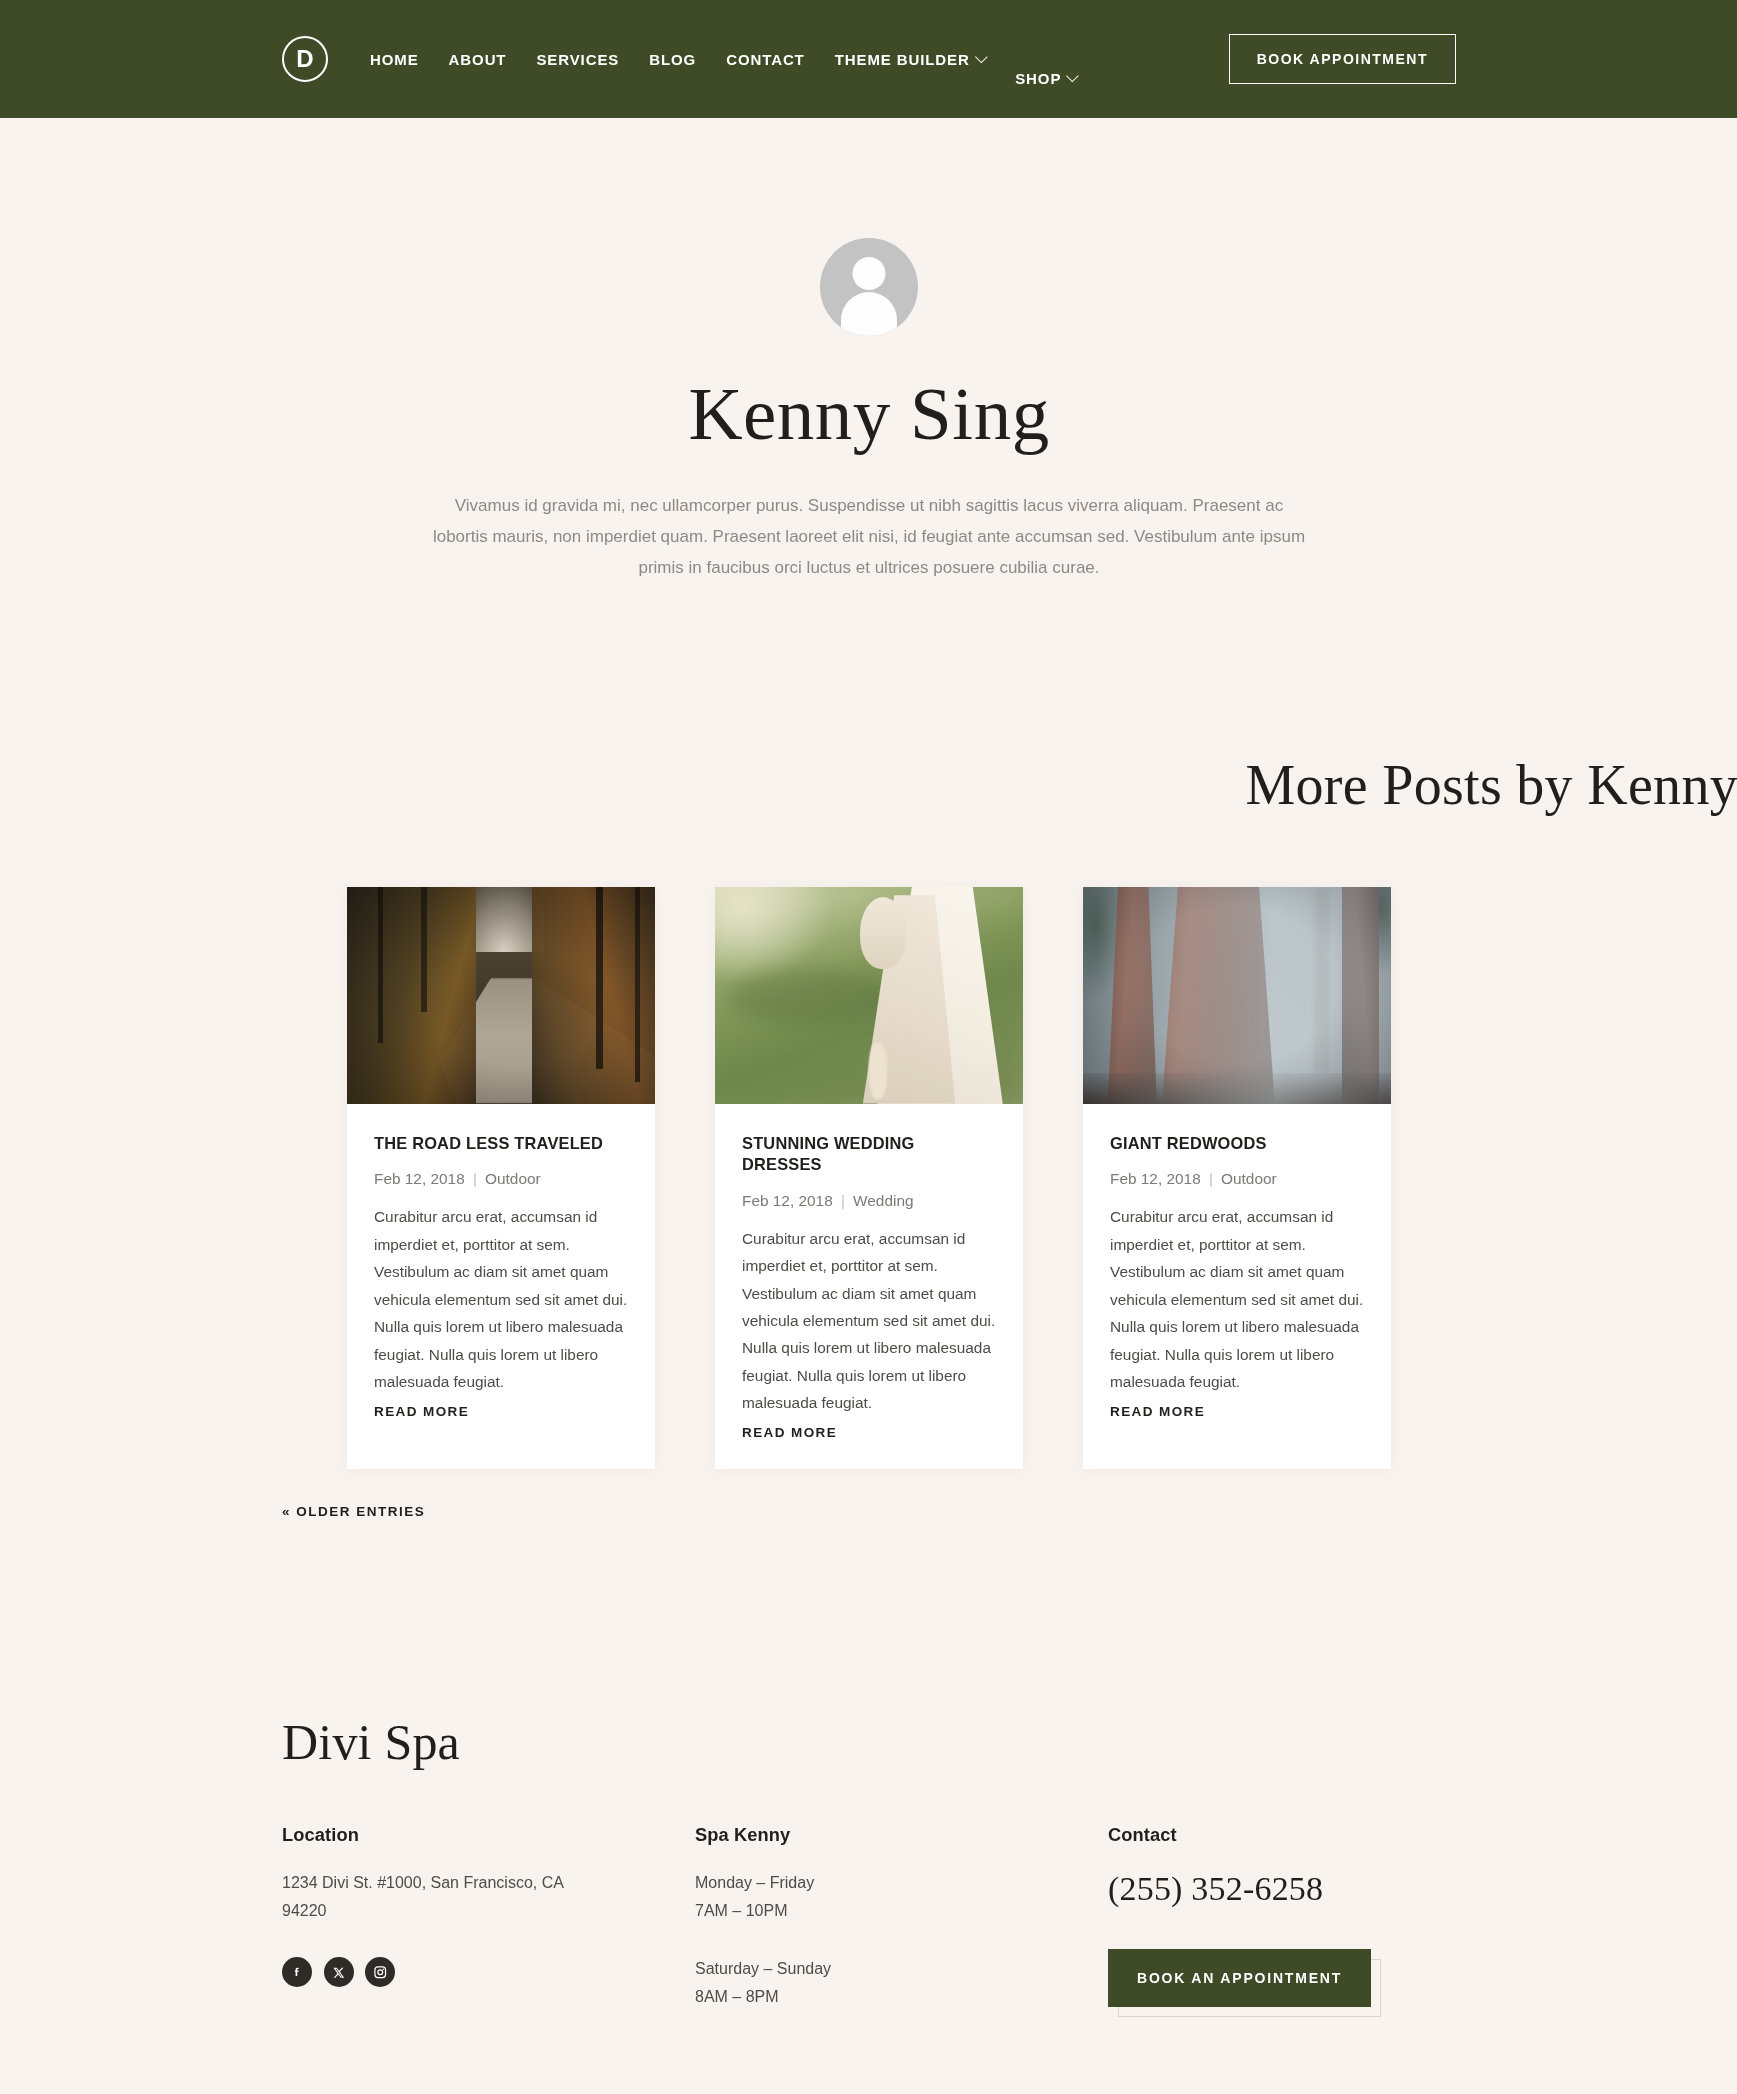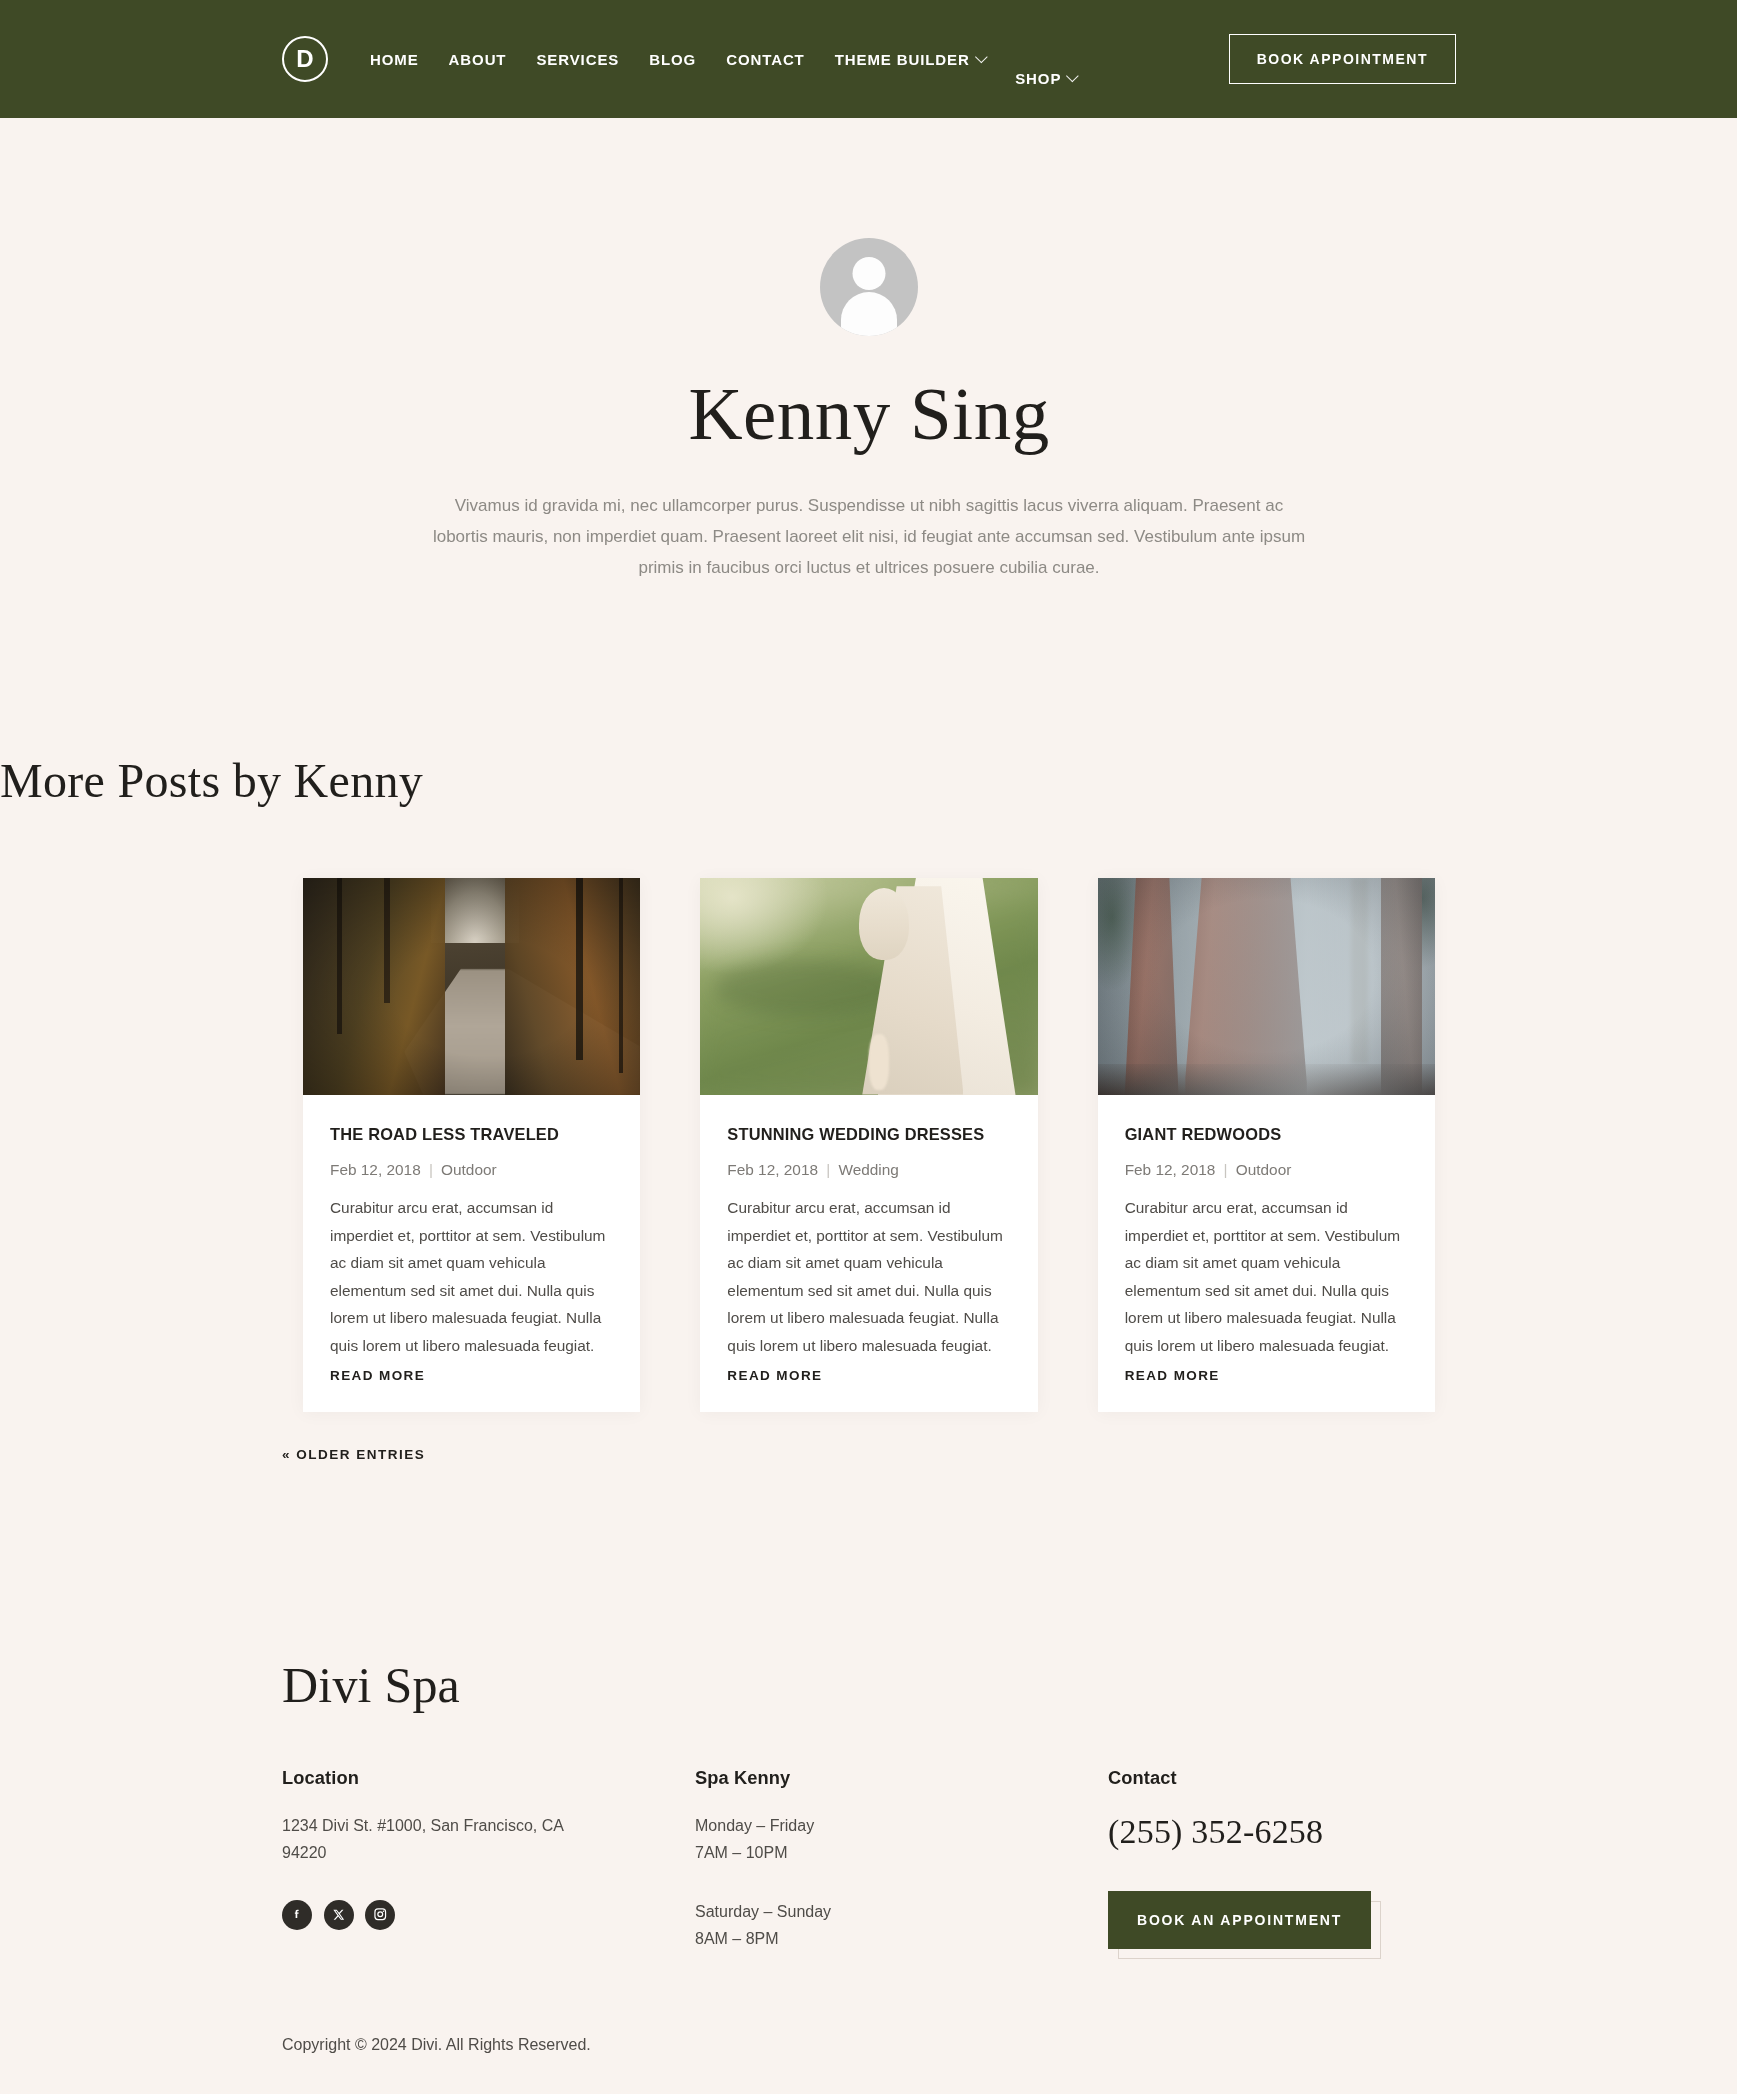--- a/index.html
+++ b/index.html
@@ -144,31 +144,31 @@
     font-size: 17px;
     line-height: 1.82;
     text-align: center;
     padding: 0 145px;
   }
 
   
   .posts-section { padding-top: 169px; }
 
   .posts-heading {
-    text-align: left;
-    font-size: 48px;
+    text-align: right;
+    font-size: 56px;
     font-weight: 400;
     color: #211f1c;
     letter-spacing: 0.3px;
   }
 
   .posts-grid {
     display: flex;
     gap: 60px;
-    width: 1132px;
+    width: 1044px;
     margin: 70px auto 0;
   }
 
   .post-card {
     flex: 1 1 0;
     background: #ffffff;
     box-shadow: 0 1.9px 17.4px rgba(0,0,0,0.045);
     display: flex;
     flex-direction: column;
     min-width: 0;

